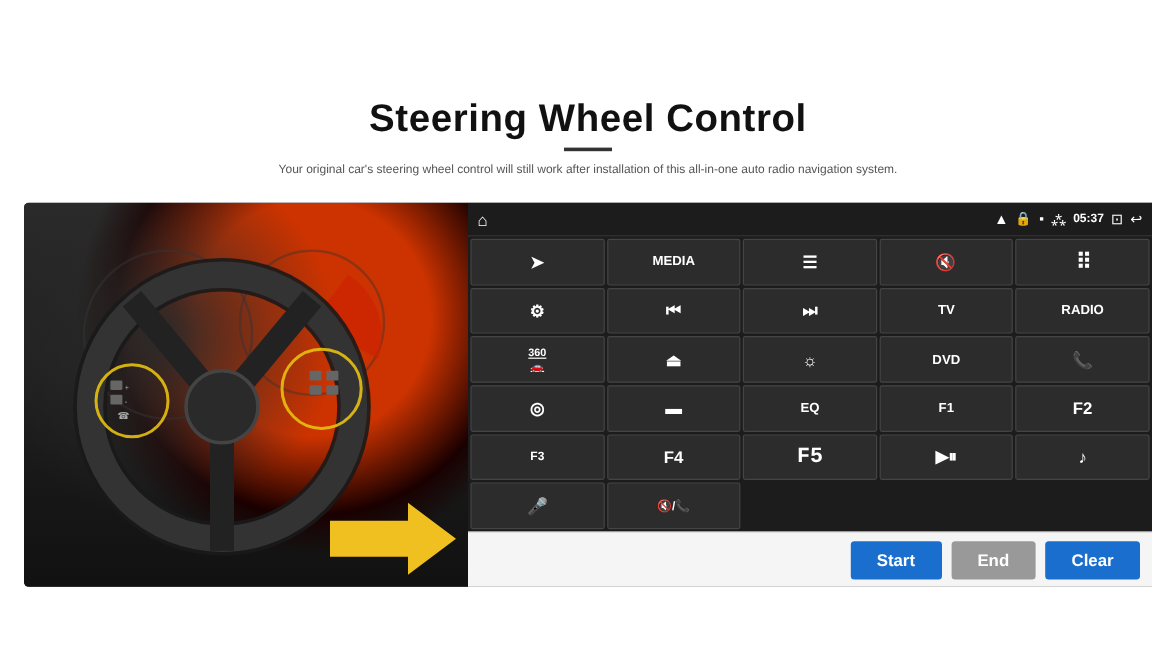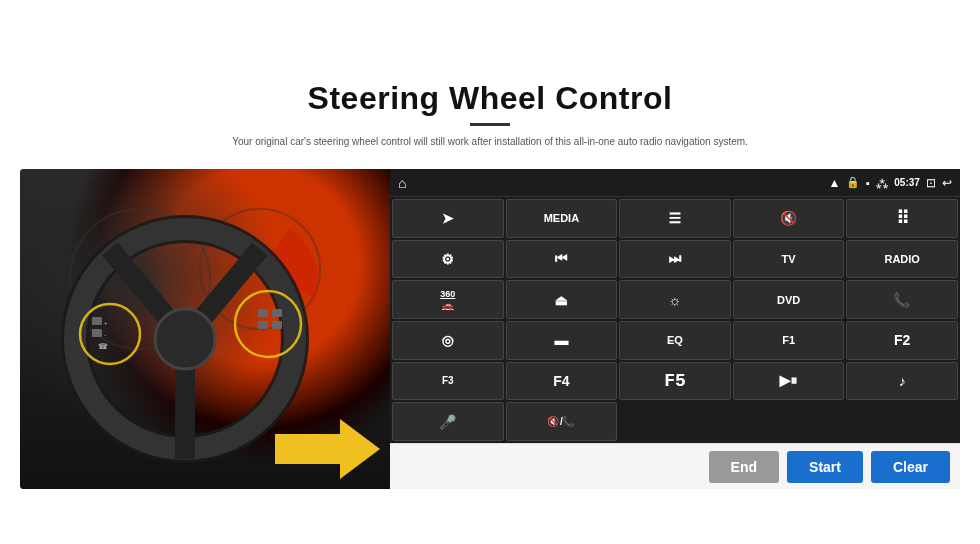--- a/index.html
+++ b/index.html
@@ -316,19 +316,19 @@
           </div>
         <div class="ctrl-btn">
             <span class="btn-icon">🎤</span>
           </div>
         <div class="ctrl-btn" style="font-size:10px;">🔇/📞</div>
         <div style="background:transparent;border:none;"></div>
         <div style="background:transparent;border:none;"></div>
       </div>
 
       <div class="bottom-bar">
+        <button class="action-btn btn-start">Start</button>
         <button class="action-btn btn-end">End</button>
-        <button class="action-btn btn-start">Start</button>
         <button class="action-btn btn-clear">Clear</button>
       </div>
     </div>
   </div>
 </div>
 
 </body></html>

